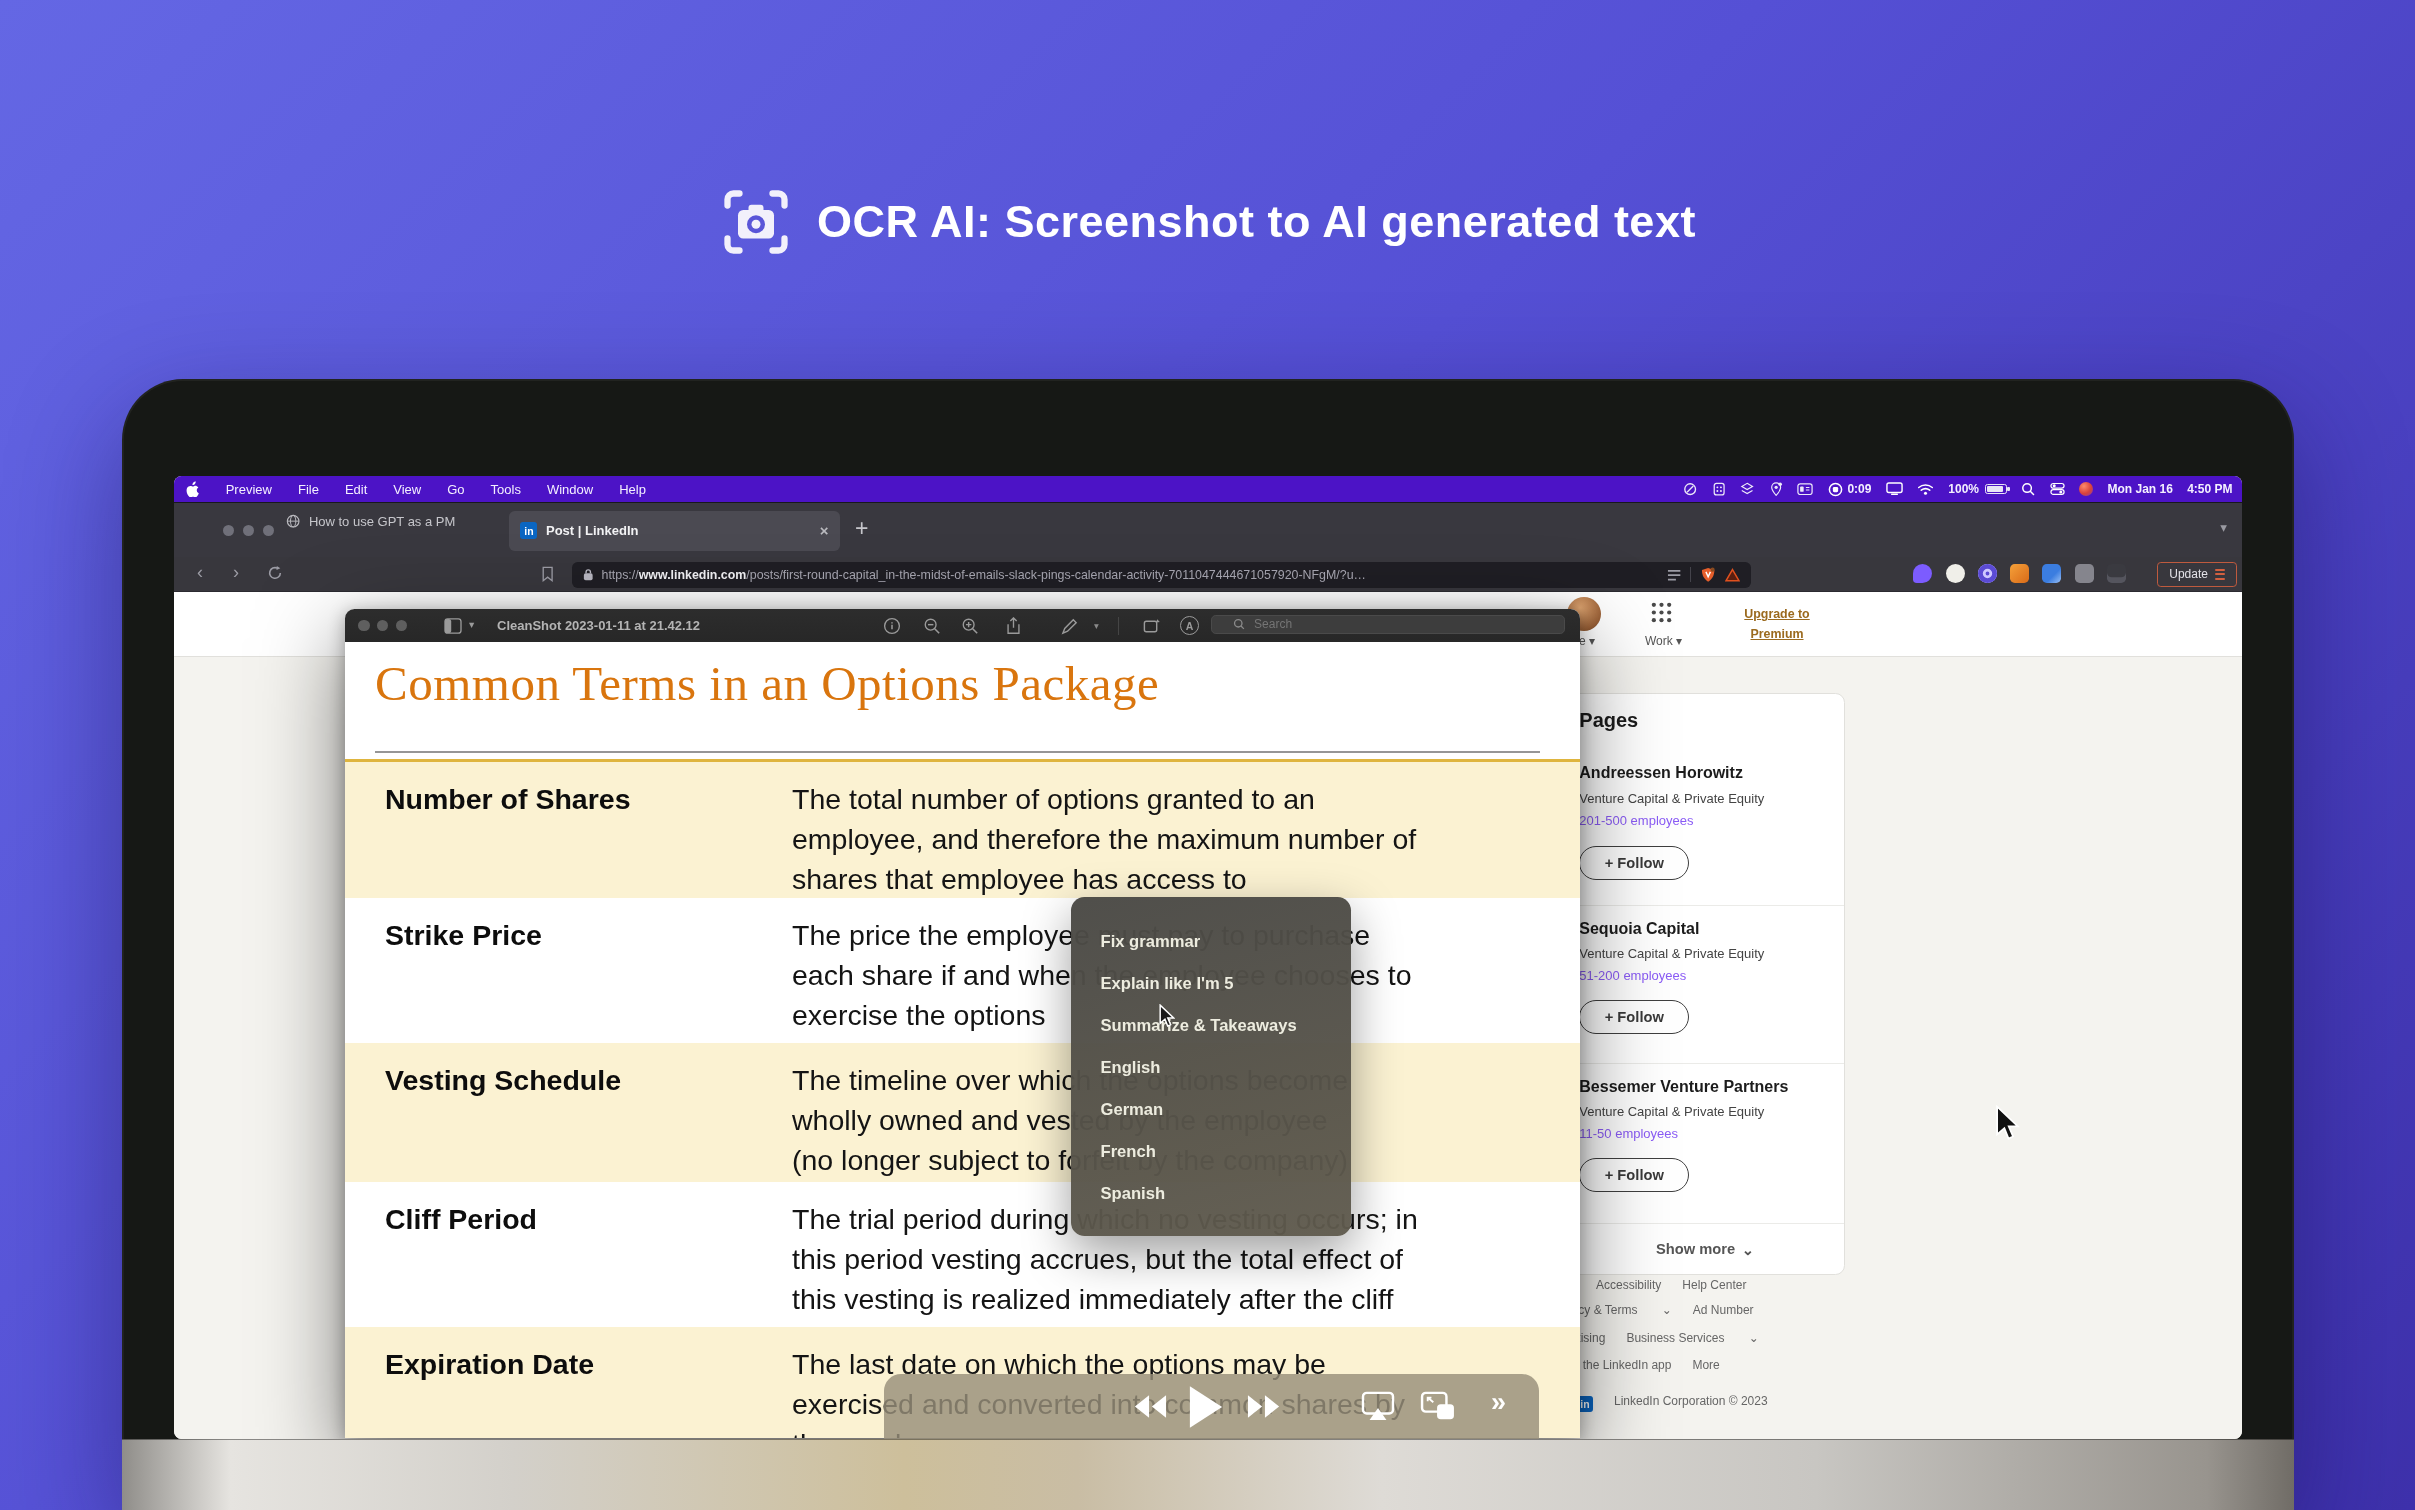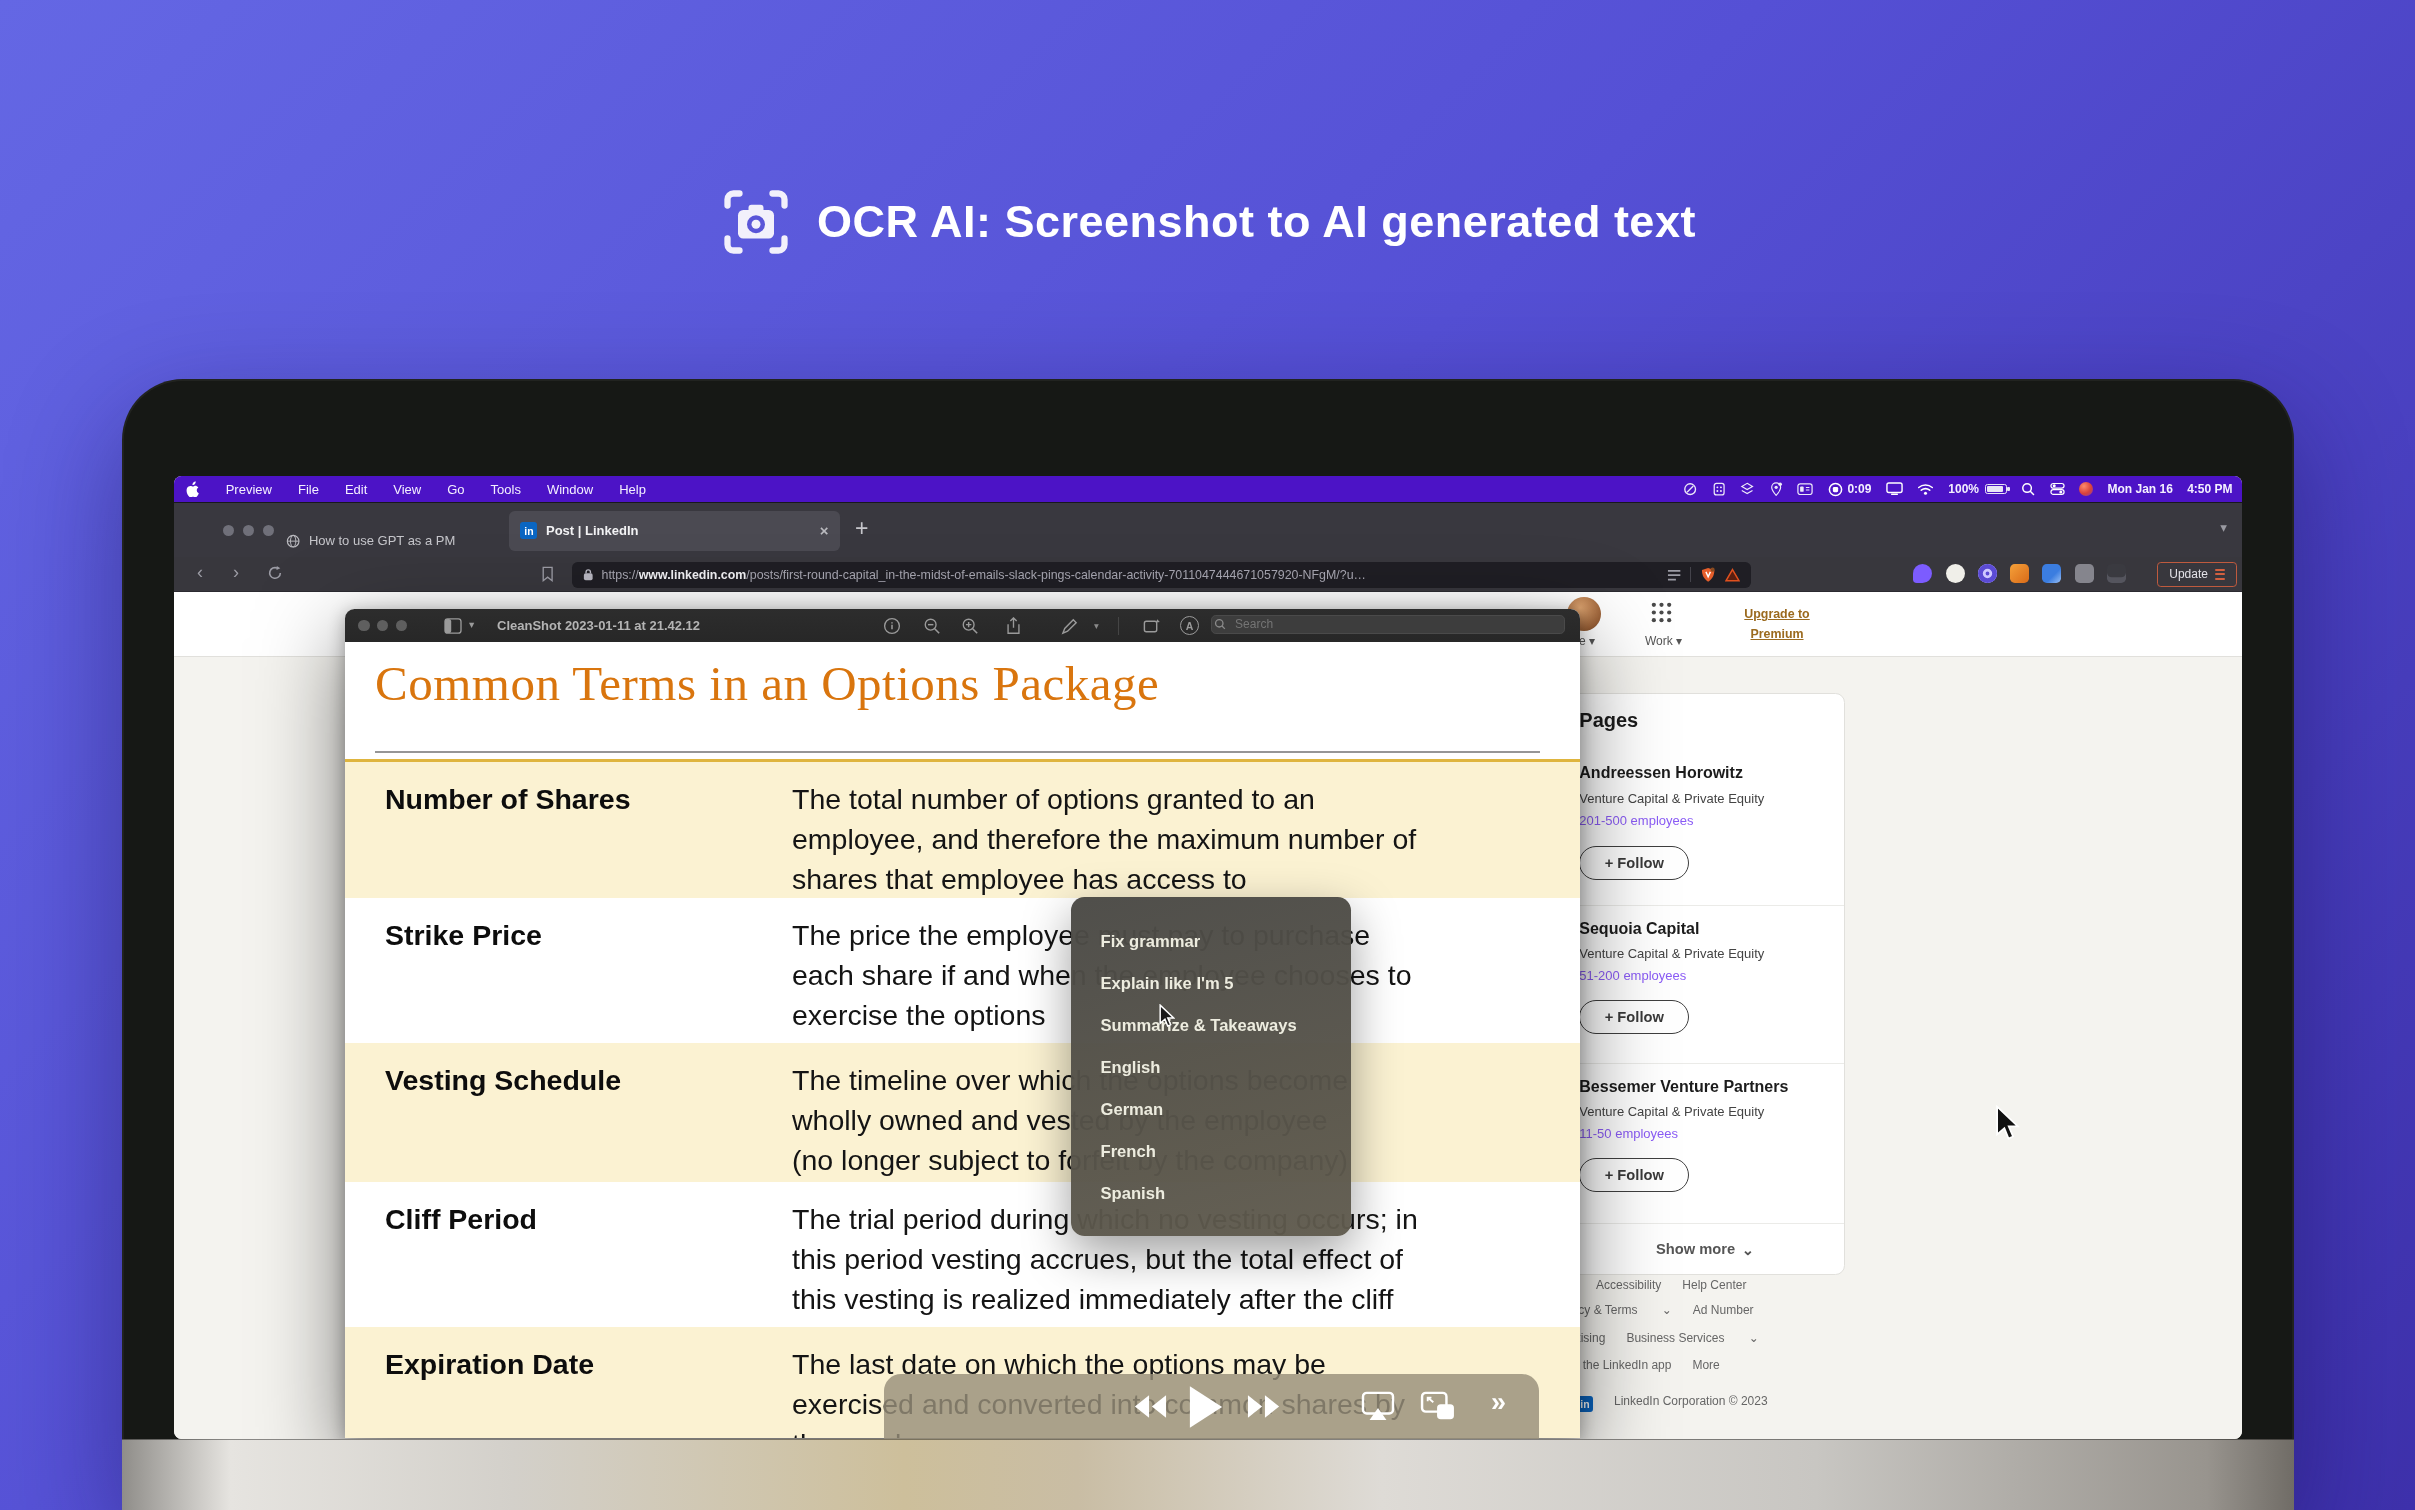--- a/index.html
+++ b/index.html
@@ -28,21 +28,21 @@
   .mb-app{font-weight:400}
   .mb-right{position:absolute;right:9.5px;top:0;height:26px;display:flex;align-items:center;gap:14.3px}
   .mb-right .lbl{font-size:12px;font-weight:600}
   .batt{width:22px;height:10.5px;border:1px solid #e8e4f6;border-radius:2.4px;position:relative}
   .batt::after{content:"";position:absolute;right:-3.8px;top:2.4px;width:2.4px;height:3.8px;background:#e8e4f6;border-radius:1px}
   .batt .fill{position:absolute;left:1px;top:1px;bottom:1px;width:16px;background:#e8e4f6;border-radius:1px}
   .sphere{width:14.3px;height:14.3px;border-radius:50%;background:radial-gradient(circle at 35% 30%,#ff8a6b,#d8413a 55%,#7c3fb0)}
   
   .tabs{position:absolute;top:26px;left:0;right:0;height:55px;background:#39383f;border-top:1px solid #18181d}
   .dot{width:11.4px;height:11.4px;border-radius:50%;background:#70707a;display:inline-block}
-  .tab1{position:absolute;left:112px;top:11.4px;height:34px;display:flex;align-items:flex-end;gap:8.6px;color:#c6c6cb;font-size:13px}
+  .tab1{position:absolute;left:112px;top:11.4px;height:34px;display:flex;align-items:flex-start;gap:8.6px;color:#c6c6cb;font-size:13px}
   .tab2{position:absolute;left:335px;top:7.6px;width:331px;height:40px;background:#4b4a52;border-radius:5.7px;display:flex;align-items:center;gap:8.6px;padding:0 11.4px;color:#f2f2f4;font-size:13px;font-weight:600}
   .inbadge{width:17px;height:17px;background:var(--li-blue);border-radius:2.9px;color:#fff;font-size:10.5px;font-weight:700;display:flex;align-items:center;justify-content:center}
   .tclose{margin-left:auto;color:#b9b9be;font-size:15px}
   .plus{position:absolute;left:681px;top:12.4px;color:#c6c6cb;font-size:23px;font-weight:300}
   .tabchev{position:absolute;right:15px;top:17px;color:#9a9aa2;font-size:13.3px}
   
   .nav{position:absolute;top:81px;left:0;right:0;height:35px;background:#38373d;border-bottom:1px solid #2b2a30;color:#b9b8c2}
   .navbtn{position:absolute;top:4.8px;font-size:18px;color:#9c9ca5}
   .urlpill{position:absolute;left:398px;top:4.8px;width:1179px;height:26px;background:#1f1e24;border-radius:5.7px;display:flex;align-items:center;gap:7.6px;padding:0 11.4px;font-size:12.4px;white-space:nowrap;overflow:hidden}
   .urlpill .dom{color:#f2f2f5;font-weight:700}
@@ -70,21 +70,21 @@
   .foot{position:absolute;font-size:12px;color:#666;white-space:nowrap}
   .foot span{margin-right:21px}
   .inlogo{display:inline-block;width:16px;height:16px;background:var(--li-blue);border-radius:2.9px;color:#fff;font-size:10.5px;font-weight:700;text-align:center;line-height:16px;vertical-align:-2.9px;margin-right:5.7px}
   
   .win{position:absolute;left:171px;top:133px;width:1235px;height:829px;border-radius:9.5px 9.5px 0 0;background:#fff;
        box-shadow:0 28.5px 86px rgba(0,0,0,.5),0 3.8px 17px rgba(0,0,0,.3);z-index:20}
   .tbar{position:absolute;top:0;left:0;right:0;height:33px;background:linear-gradient(#2d2d2d,#272727);border-radius:9.5px 9.5px 0 0;display:flex;align-items:center;color:#b0b0b0}
   .tbar .dot{width:11.4px;height:11.4px;background:#5f5f5f}
   .wtitle{font-size:13px;font-weight:600;color:#b4b4b4;margin-left:13.3px;white-space:nowrap}
   .ticon{position:absolute;top:7.6px;color:#9a9a9a}
-  .searchpill{position:absolute;left:866px;top:5.7px;width:354px;height:19px;background:#3d3d3d;border:1px solid #4a4a4a;border-radius:4.8px;display:flex;align-items:center;gap:6.7px;padding:0 2px}
+  .searchpill{position:absolute;left:866px;top:5.7px;width:354px;height:19px;background:#3d3d3d;border:1px solid #4a4a4a;border-radius:4.8px;display:flex;align-items:center;gap:6.7px;padding:0 21px}
   .searchpill input{background:transparent;border:none;outline:none;color:#9a9a9a;font-size:12px;width:285px;font-family:"Liberation Sans",sans-serif}
   .docp{position:absolute;top:33px;left:0;right:0;bottom:0;background:#fff;overflow:hidden}
   .dtitle{position:absolute;left:30px;top:13.3px;font-family:"Liberation Serif",serif;font-size:49px;color:var(--accent-orange);letter-spacing:0.5px}
   .dhr{position:absolute;left:30px;right:40px;top:109px;height:1.9px;background:#969696}
   .row{position:absolute;left:0;right:0}
   .row.cream{background:var(--cream)}
   .term{position:absolute;left:40px;top:21px;font-size:28.5px;font-weight:700;color:#0d0d0d}
   .dl{position:absolute;left:447px;font-size:28.5px;color:#141414;white-space:nowrap}
   
   .cmenu{position:absolute;left:897px;top:421px;width:280px;height:339px;border-radius:13.3px;z-index:30;

